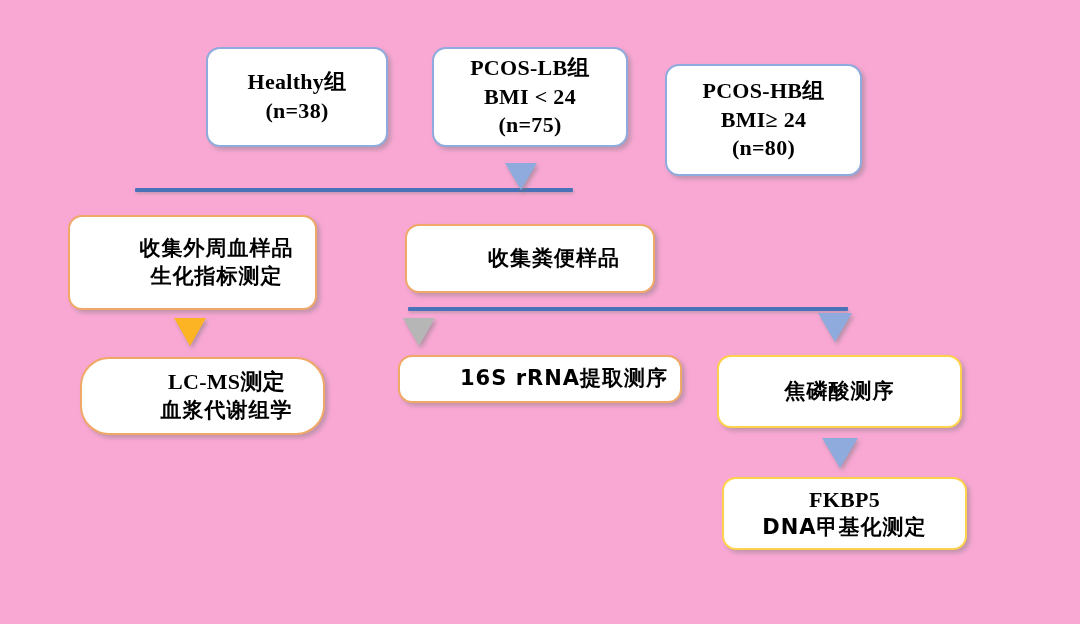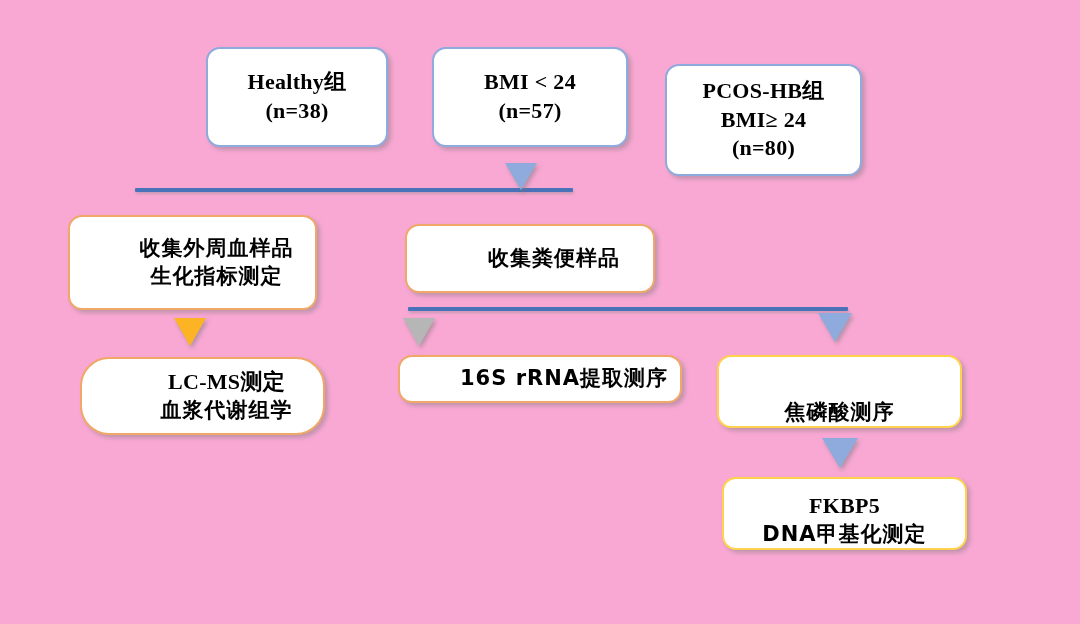--- a/index.html
+++ b/index.html
@@ -36,21 +36,21 @@
     box-shadow: 3px 3px 4px rgba(120,120,120,0.42);
   }
   .node .ln {
     display: block;
     white-space: nowrap;
   }
 
   
   .node.blue   { border-color: #8faadc; }
   .node.orange { border-color: #f0a868; padding-left: 48px; }
-  .node.yellow { border-color: #ffd24d; justify-content: flex-end; }
+  .node.yellow { border-color: #ffd24d; }
 
   
   .serif-txt {
     font-family: "Liberation Serif", "DejaVu Serif", serif;
     font-weight: 700;
     font-size: 22px;
     letter-spacing: 0.3px;
   }
   .cjk-txt {
     font-family: "DejaVu Sans", "Liberation Sans", sans-serif;
@@ -88,22 +88,23 @@
 <body>
 
 <div id="canvas">
 
   <div class="node blue serif-txt" style="left:206px; top:47px; width:182px; height:100px;">
     <span class="ln">Healthy组</span>
     <span class="ln">(n=38)</span>
   </div>
 
   <div class="node blue serif-txt" style="left:432px; top:47px; width:196px; height:100px;">
+    <span class="ln">PCOS-LB组</span>
     <span class="ln">BMI &lt; 24</span>
-    <span class="ln">(n=57)</span>
+    <span class="ln">(n=75)</span>
   </div>
 
   <div class="node blue serif-txt" style="left:665px; top:64px; width:197px; height:112px;">
     <span class="ln">PCOS-HB组</span>
     <span class="ln">BMI≥ 24</span>
     <span class="ln">(n=80)</span>
   </div>
 
   <div class="hline" style="left:135px; top:188px; width:438px;"></div>
 

